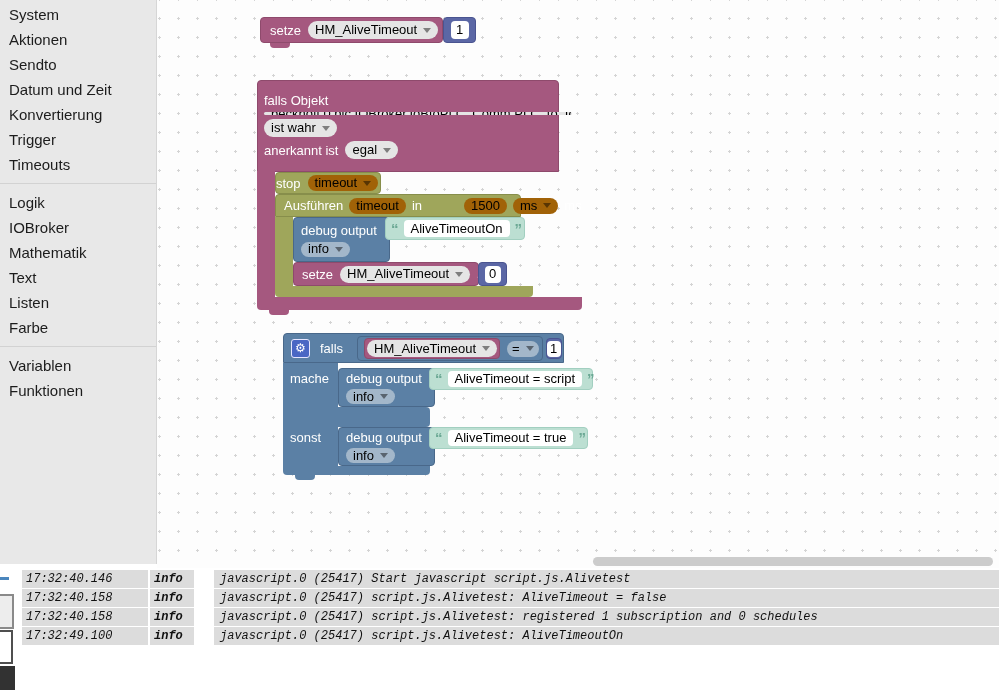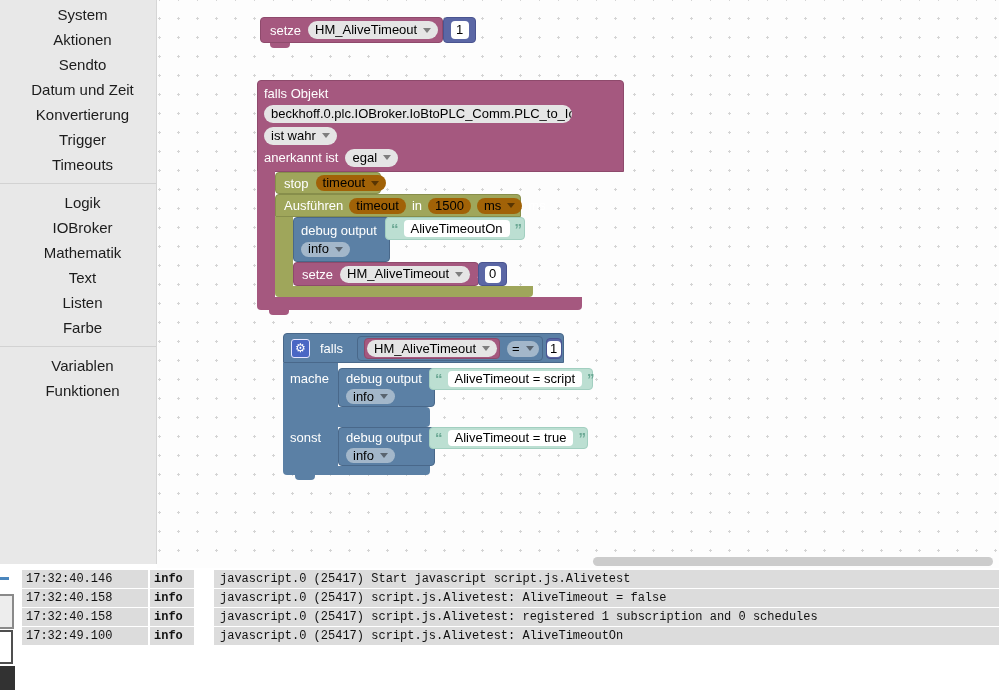--- a/index.html
+++ b/index.html
@@ -2,21 +2,21 @@
 <html><head>
 <meta charset="utf-8">
 <style>
   html,body{margin:0;padding:0;background:#fff;}
   .app{position:relative;width:999px;height:690px;overflow:hidden;background:#ffffff;
        font-family:"Liberation Sans",sans-serif;}
 
   
   .toolbox{position:absolute;left:0;top:0;width:157px;height:564px;background:#e8e8e8;
            border-right:1px solid #d6d6d6;padding-top:2px;box-sizing:border-box;}
-  .tb-item{height:25px;line-height:25px;padding-left:9px;font-size:15px;color:#1c1c1c;cursor:pointer;text-align:center;}
+  .tb-item{height:25px;line-height:25px;padding-left:9px;font-size:15px;color:#1c1c1c;cursor:pointer;}
   .tb-sep{border-top:1px solid #d2d2d2;margin:6px 0;}
 
   
   .workspace{position:absolute;left:157px;top:0;width:842px;height:568px;background:#fdfdfd;
     background-image:radial-gradient(#d4d4d4 1.1px, transparent 1.1px);
     background-size:19px 19px;background-position:12px 9px;}
 
   .shape{position:absolute;}
   .blk{position:absolute;display:flex;align-items:center;box-sizing:border-box;
        font-size:13px;color:#fff;white-space:nowrap;}
@@ -47,21 +47,21 @@
 
   .gear{display:inline-flex;align-items:center;justify-content:center;width:17px;height:17px;
         background:#4a67c4;border:1px solid #e6e6ff;border-radius:3px;color:#fff;font-size:12px;}
 
   .hscroll{position:absolute;left:436px;top:557px;width:400px;height:9px;background:#cccccc;border-radius:5px;}
 
   
   .logpanel{position:absolute;left:0;top:568px;width:999px;height:122px;background:#fff;}
   .log-rows{position:absolute;left:22px;top:2px;right:0;}
   .log-row{display:flex;height:18px;margin-bottom:1px;
-           font-family:"Liberation Mono","DejaVu Sans Mono",monospace;font-size:12px;color:#111;}
+           font-family:"Liberation Mono","DejaVu Sans Mono",monospace;font-size:12px;color:#111;font-style:italic;}
   .log-cell{background:#dcdcdc;display:flex;align-items:center;box-sizing:border-box;}
   .log-time{width:126px;padding-left:4px;}
   .log-sev{width:44px;margin-left:2px;padding-left:4px;font-weight:bold;}
   .log-msg{flex:1;margin-left:20px;padding-left:6px;}
 
   .gut-dash{position:absolute;left:0;top:9px;width:9px;height:3px;background:#4b86bd;}
   .gut-doc1{position:absolute;left:-7px;top:26px;width:17px;height:31px;border:2px solid #8a8a8a;background:#ededed;}
   .gut-doc2{position:absolute;left:-7px;top:62px;width:16px;height:30px;border:2px solid #4f4f4f;background:#fff;}
   .gut-black{position:absolute;left:-4px;top:98px;width:19px;height:24px;background:#323232;}
 </style>
@@ -98,51 +98,51 @@
         <span>HM_AliveTimeout</span>
         <span class="dd"></span>
       </span>
       <span class="lbl">auf</span>
     </div>
     <div class="blk mathblue r0" style="left:286px;top:17px;width:33px;height:26px;justify-content:center;">
       <span class="field f-white" style="width:18px;height:18px;">1</span>
     </div>
     <div class="shape mauve-flat rb" style="left:113px;top:43px;width:20px;height:5px;"></div>
 
-    <div class="blk mauve rt" style="left:100px;top:80px;width:367px;height:92px;flex-direction:column;
-         align-items:flex-start;justify-content:center;gap:4px;padding:4px 6px;">
+    <div class="blk mauve rt" style="left:100px;top:80px;width:302px;height:92px;flex-direction:column;
+         align-items:flex-start;justify-content:center;gap:4px;padding:12px 6px;">
       <span class="lbl">falls Objekt</span>
       <span class="field f-mauve" style="width:308px;overflow:hidden;">beckhoff.0.plc.IOBroker.IoBtoPLC_Comm.PLC_to_IoB…</span>
       <span class="field f-mauve">
         <span>ist wahr</span>
         <span class="dd"></span>
       </span>
       <span style="display:flex;align-items:center;gap:7px;">
         <span class="lbl">anerkannt ist</span>
         <span class="field f-mauve">
           <span>egal</span>
           <span class="dd"></span>
         </span>
       </span>
     </div>
     <div class="shape mauve-flat" style="left:100px;top:171px;width:18px;height:126px;"></div>
 
-    <div class="blk olive r0" style="left:118px;top:172px;width:106px;height:22px;padding-left:8px;gap:7px;">
+    <div class="blk olive r0" style="left:118px;top:172px;width:106px;height:22px;padding-left:0;gap:7px;">
       <span class="lbl">stop</span>
       <span class="field f-olive" style="height:16px;">
         <span>timeout</span>
         <span class="dd"></span>
       </span>
     </div>
 
     <div class="blk olive rt" style="left:118px;top:194px;width:246px;height:23px;padding-left:8px;gap:6px;">
       <span class="lbl">Ausführen</span>
       <span class="field f-olive" style="height:16px;">timeout</span>
       <span class="lbl">in</span>
-      <span class="field f-olive" style="height:16px;">1500</span>
+      <span class="field f-olive" style="height:16px;margin-left:36px;">1500</span>
       <span class="field f-olive" style="height:16px;">
         <span>ms</span>
         <span class="dd"></span>
       </span>
       <span class="lbl">ms</span>
     </div>
     <div class="shape olive-flat" style="left:118px;top:217px;width:18px;height:69px;"></div>
 
     <div class="blk blue r0" style="left:136px;top:217px;width:97px;height:45px;flex-direction:column;
          align-items:flex-start;justify-content:center;gap:4px;padding-left:7px;">

